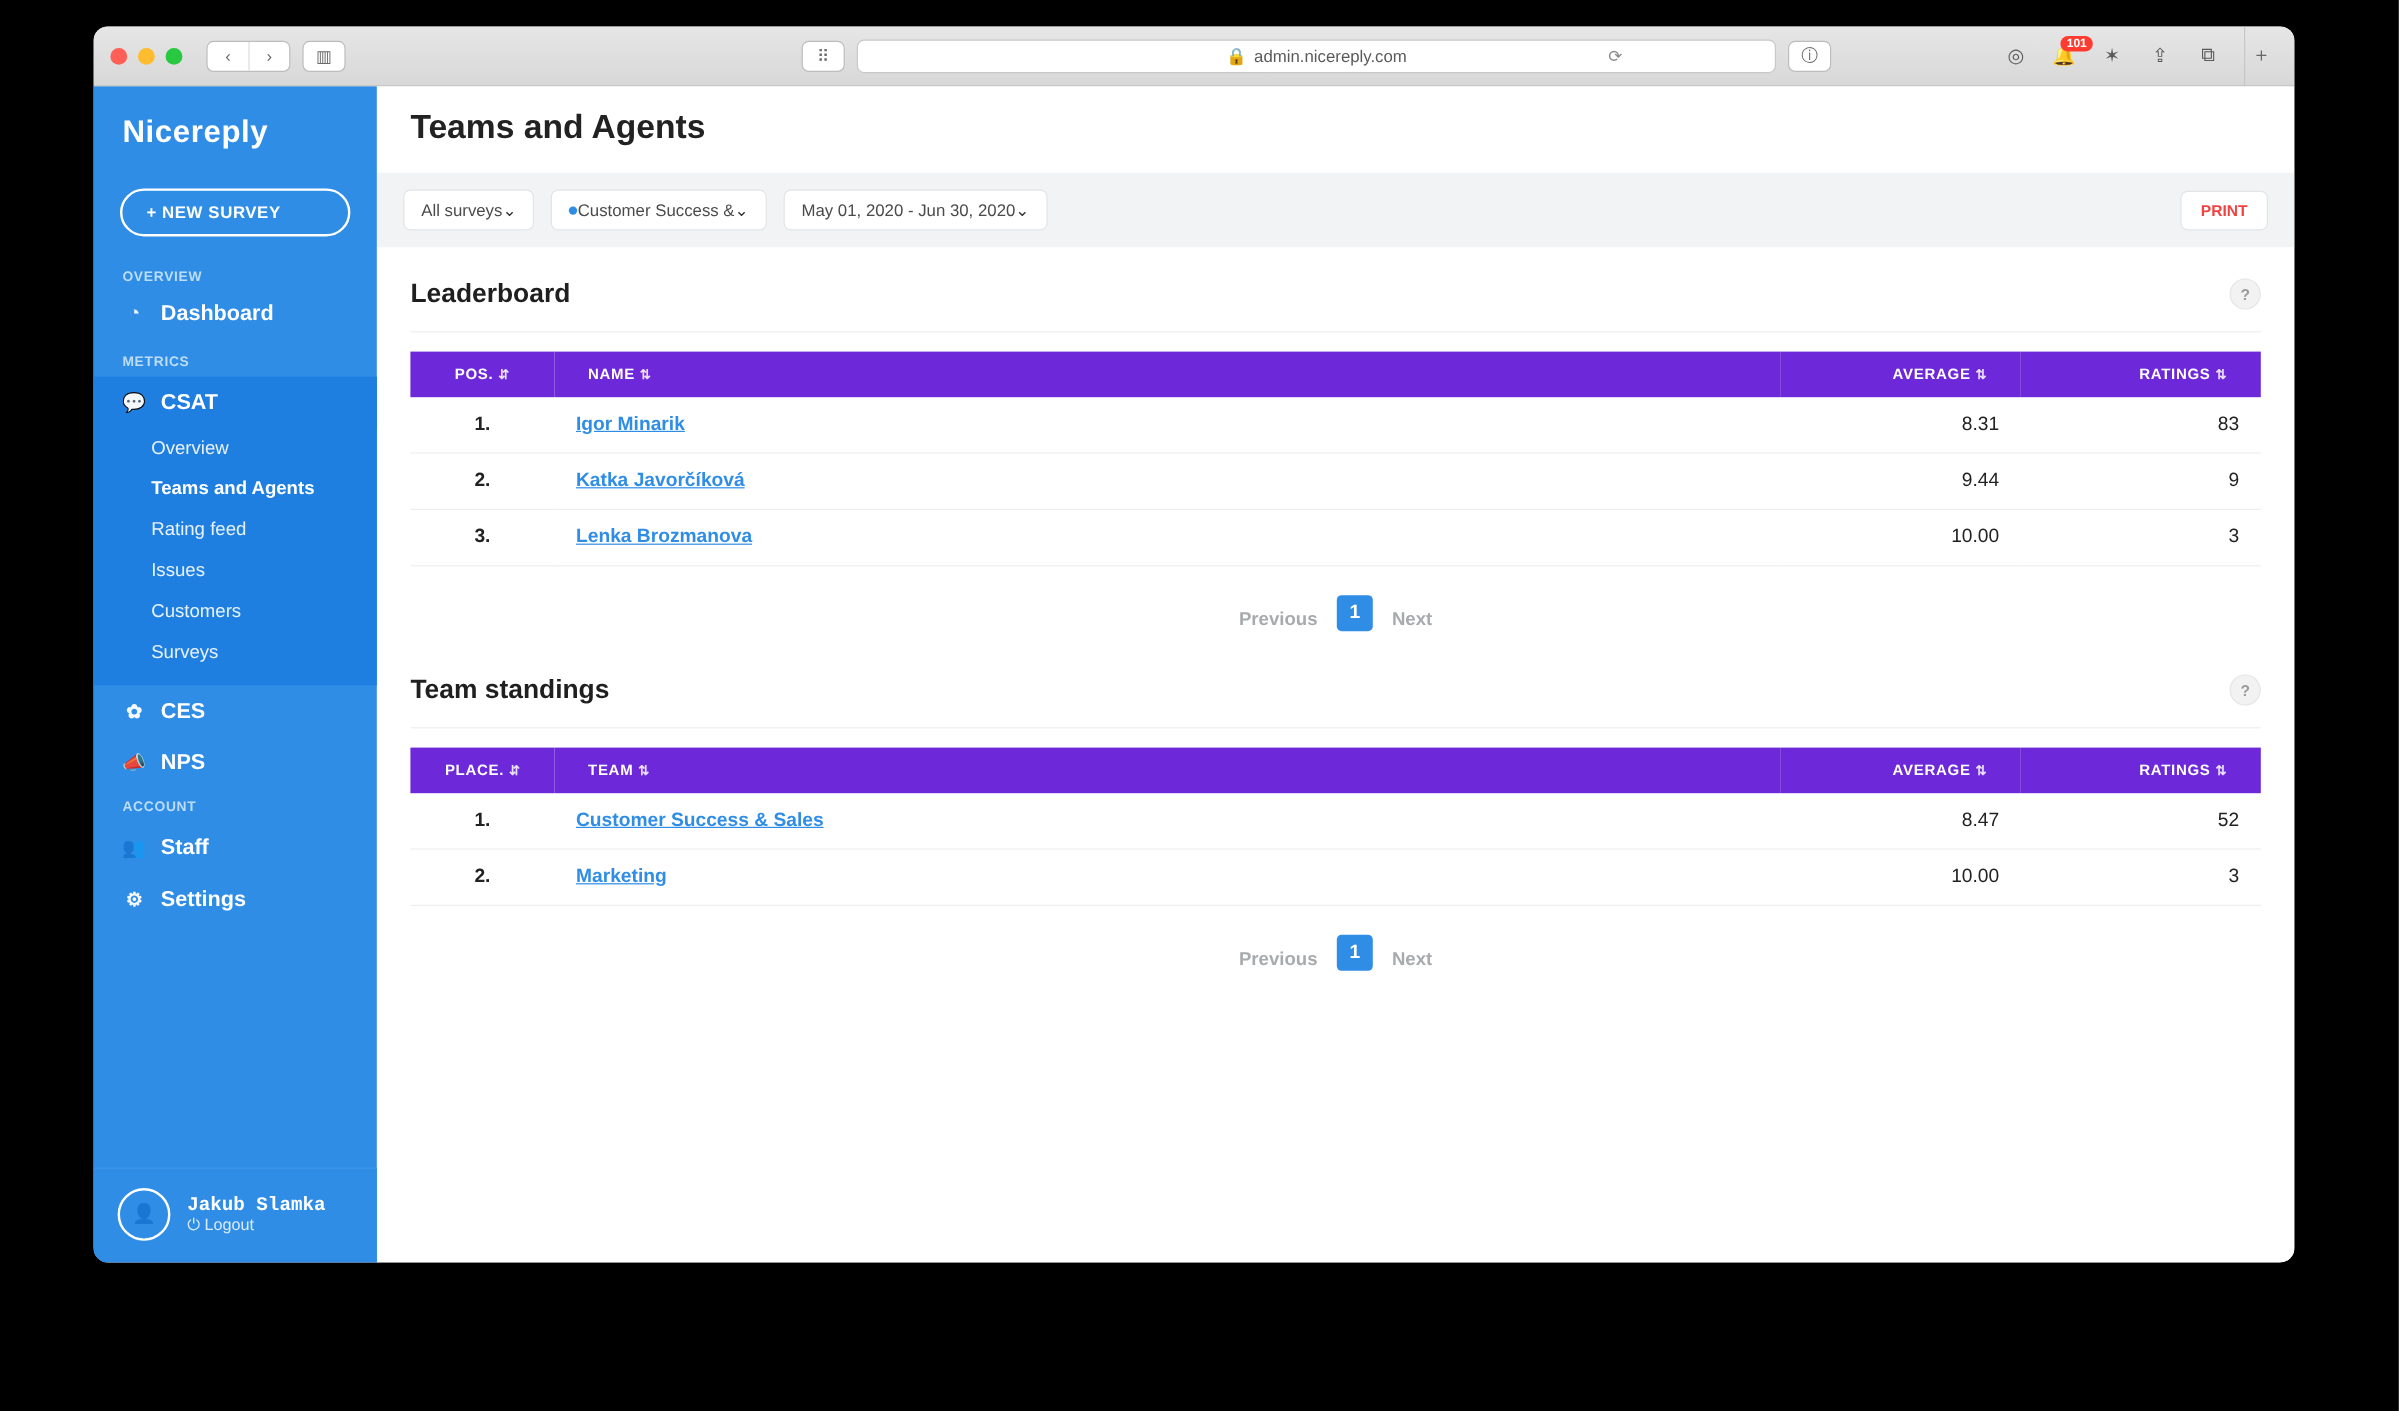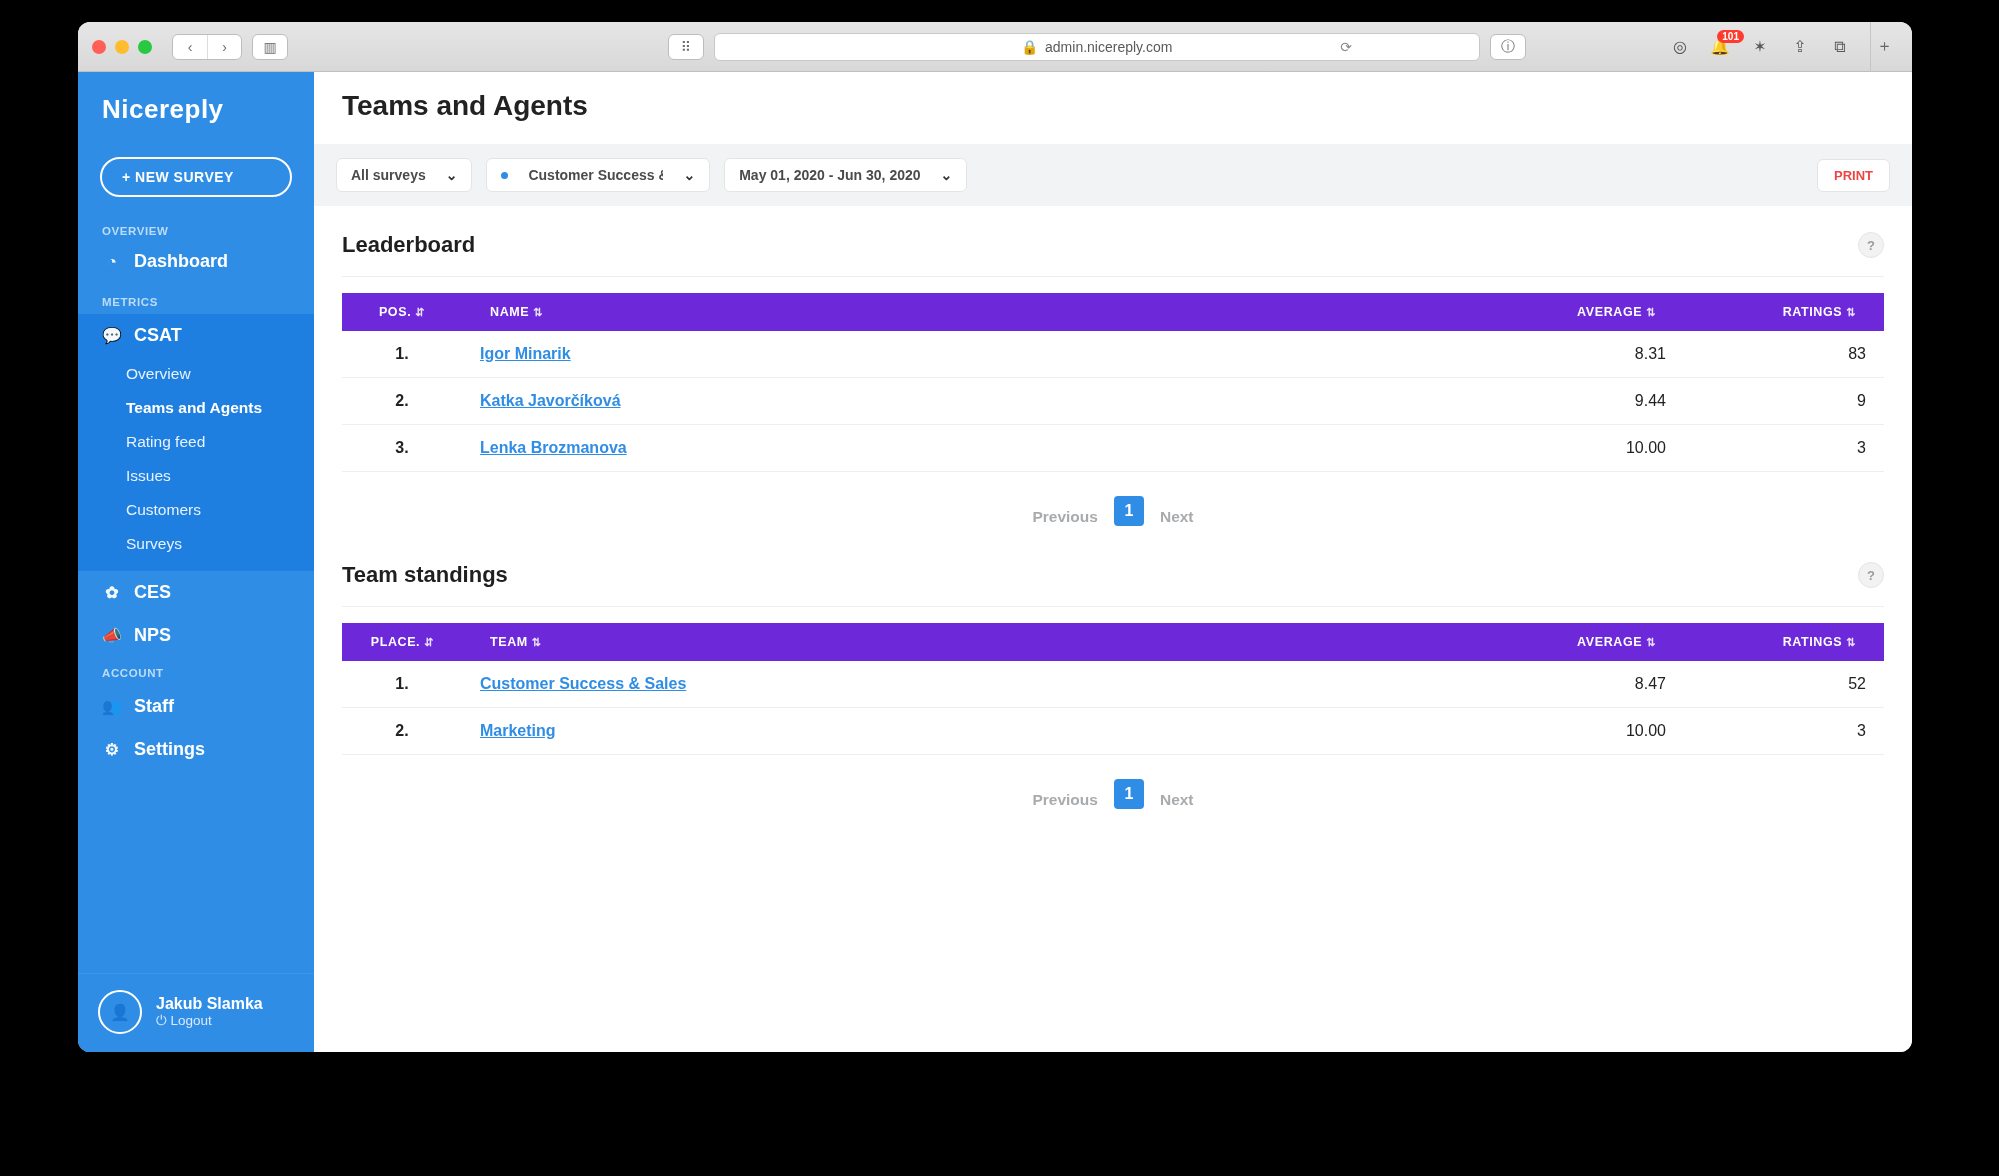--- a/index.html
+++ b/index.html
@@ -112,21 +112,21 @@
   .sidebar-footer {
     margin-top:auto;
     padding: 16px 20px 18px;
     display:flex;
     align-items:center;
     gap:14px;
     background:#2f8de6;
     border-top:1px solid rgba(255,255,255,.08);
   }
   .avatar { width:44px; height:44px; border:2px solid #fff; border-radius:50%; display:flex; align-items:center; justify-content:center;}
-  .user-name{font-size:16px; font-weight:700;}
+  .user-name{font-size:16px; font-weight:700;font-family:Liberation Mono, monospace;}
   .logout{font-size:13.5px; color:#dbeafe;}
 
   
   .main { flex:1; background:#fff; display:flex; flex-direction:column; overflow:hidden;}
   .page-header {
     padding: 18px 28px 22px;
     border-bottom:0;
   }
   .page-title { font-size:28px; font-weight:800; color:#222;}
   .filter-bar {
@@ -136,24 +136,24 @@
     align-items:center;
     gap:14px;
   }
   .pill {
     background:#fff;
     border:1px solid #e2e4e6;
     border-radius:6px;
     padding:8px 14px;
     display:flex;
     align-items:center;
-    gap:20px;
+    gap:0;
     font-size:14px;
     color:#4b4b4b;
-    font-weight:700;
+    font-weight:400;
   }
   .pill .chev { color:#333; }
   .bluedot{width:7px;height:7px;background:#2f8de6;border-radius:50%;}
   .print-btn{
     margin-left:auto;
     background:#fff;
     border:1px solid #e2e4e6;
     border-radius:6px;
     padding:8px 16px;
     font-size:13px;

